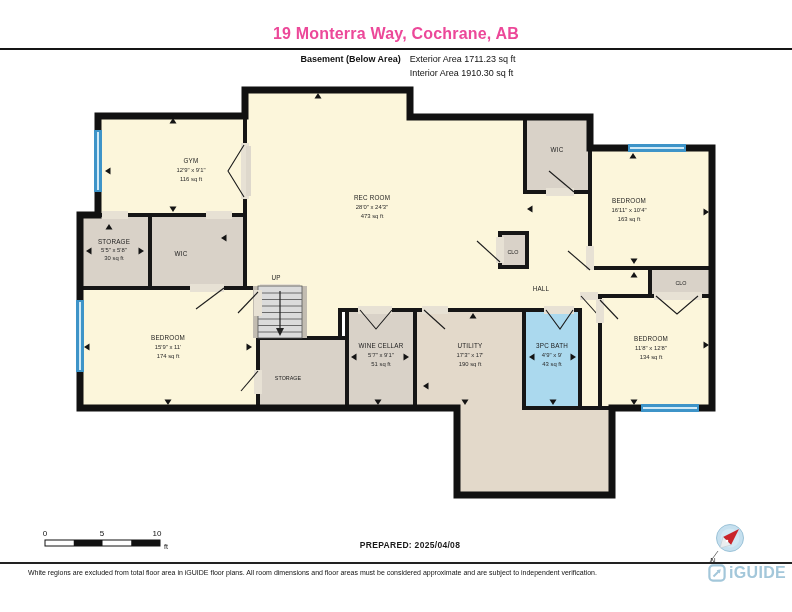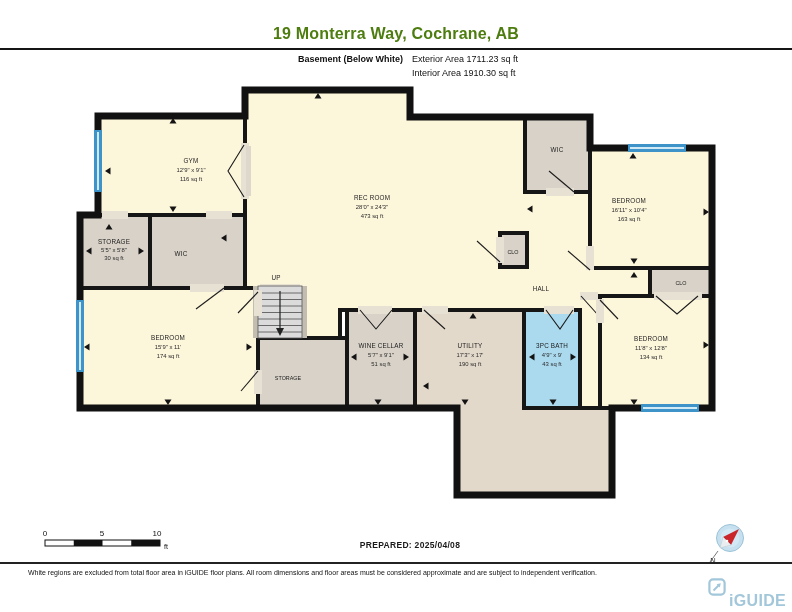--- a/index.html
+++ b/index.html
@@ -1,19 +1,19 @@
 <!DOCTYPE html>
 <html><head>
 <meta charset="utf-8">
 <style>
   html,body{margin:0;padding:0;background:#fff;}
   .page{position:relative;width:792px;height:612px;background:#fff;overflow:hidden;
         font-family:"Liberation Sans",sans-serif;color:#111;}
   .title{position:absolute;top:25px;left:0;width:792px;margin:0;text-align:center;
-         font-size:16px;font-weight:bold;letter-spacing:.2px;color:#4d7c0f;}
+         font-size:16px;font-weight:bold;letter-spacing:.2px;color:#ec4899;}
   .header-rule{position:absolute;top:48px;left:0;width:792px;height:2px;background:#151515;}
   .subtitle{position:absolute;top:53px;left:0;width:792px;display:flex;justify-content:center;
             gap:9px;font-size:9px;transform:translateX(12px);}
   .floor-label{font-weight:bold;line-height:13px;}
   .areas div{line-height:13px;height:14px;}
   svg.plan{position:absolute;left:0;top:0;}
   .room{stroke:#161616;stroke-width:4;}
   .fill-cream{fill:#FCF6DB;}
   .fill-grey{fill:#D9D2C8;}
   .fill-util{fill:#E3D9CA;}
@@ -29,31 +29,31 @@
   .t-dim{font-size:5.9px;fill:#2b2b2b;text-anchor:middle;}
   .t-small{font-size:5.4px;fill:#1c1c1c;text-anchor:middle;}
   .t-scale{font-size:8px;fill:#111;text-anchor:middle;}
   .t-ft{font-size:7px;fill:#111;text-anchor:start;}
   .t-n{font-size:7.5px;fill:#333;text-anchor:middle;}
   .prepared{position:absolute;top:540px;left:14px;width:792px;text-align:center;
             font-size:8.5px;font-weight:bold;letter-spacing:.3px;color:#1a1a1a;}
   .footer-rule{position:absolute;top:562px;left:0;width:792px;height:1.5px;background:#222;}
   .disclaimer{position:absolute;top:569px;left:28px;width:600px;font-size:7px;color:#111;}
   .logo{position:absolute;top:564px;right:6px;display:flex;align-items:center;gap:3px;}
-  .brand{font-size:16px;font-weight:bold;color:#A3C7DA;letter-spacing:.3px;line-height:18px;margin-top:28px;}
+  .brand{font-size:16px;font-weight:bold;color:#A3C7DA;letter-spacing:.3px;line-height:18px;}
 </style>
 </head>
 <body>
 
 <div class="page">
 
   <h1 class="title">19 Monterra Way, Cochrane, AB</h1>
   <div class="header-rule"></div>
   <div class="subtitle">
-    <span class="floor-label">Basement (Below White)</span>
+    <span class="floor-label">Basement (Below Area)</span>
     <span class="areas">
       <div>Exterior Area 1711.23 sq ft</div>
       <div>Interior Area 1910.30 sq ft</div>
     </span>
   </div>
 
   <svg class="plan" width="792" height="612" viewBox="0 0 792 612">
 
     <rect class="room fill-cream" x="98" y="116" width="147" height="99"></rect>
     <path class="room fill-cream" d="M245,90 L410,90 L410,117 L525,117 L525,192 L590,192 L590,268 L650,268 L650,296 L600,296 L600,408 L580,408 L580,310 L340,310 L340,338 L302,338 L302,288 L245,288 Z"></path>

